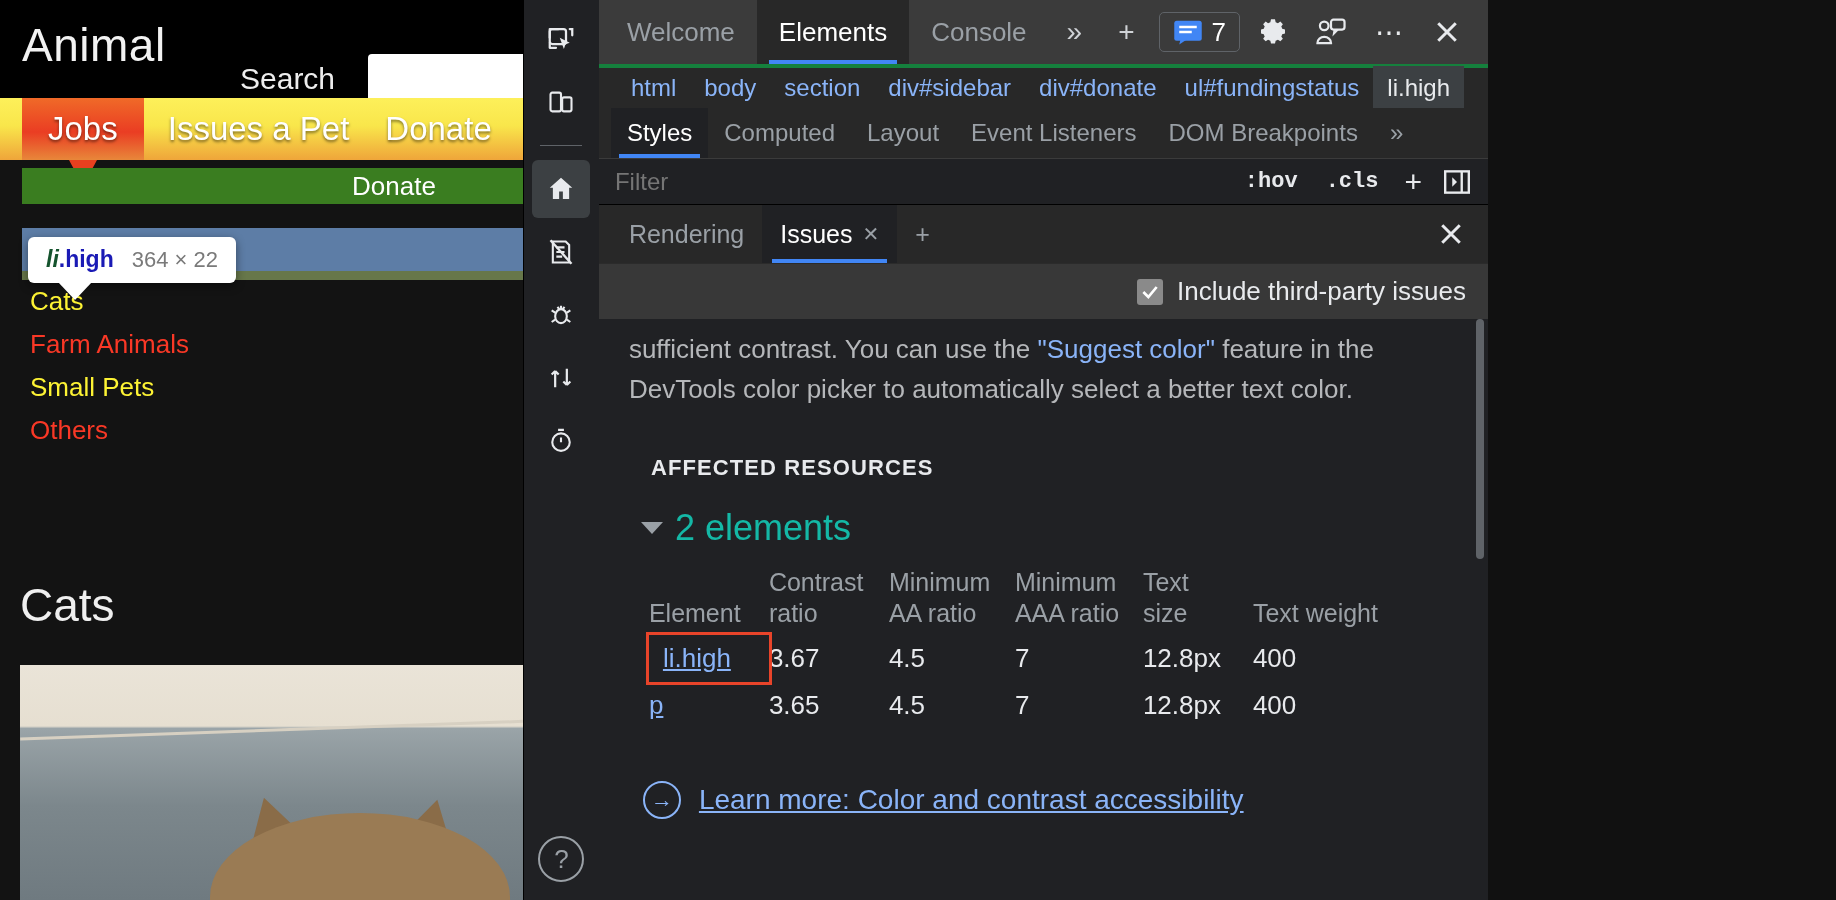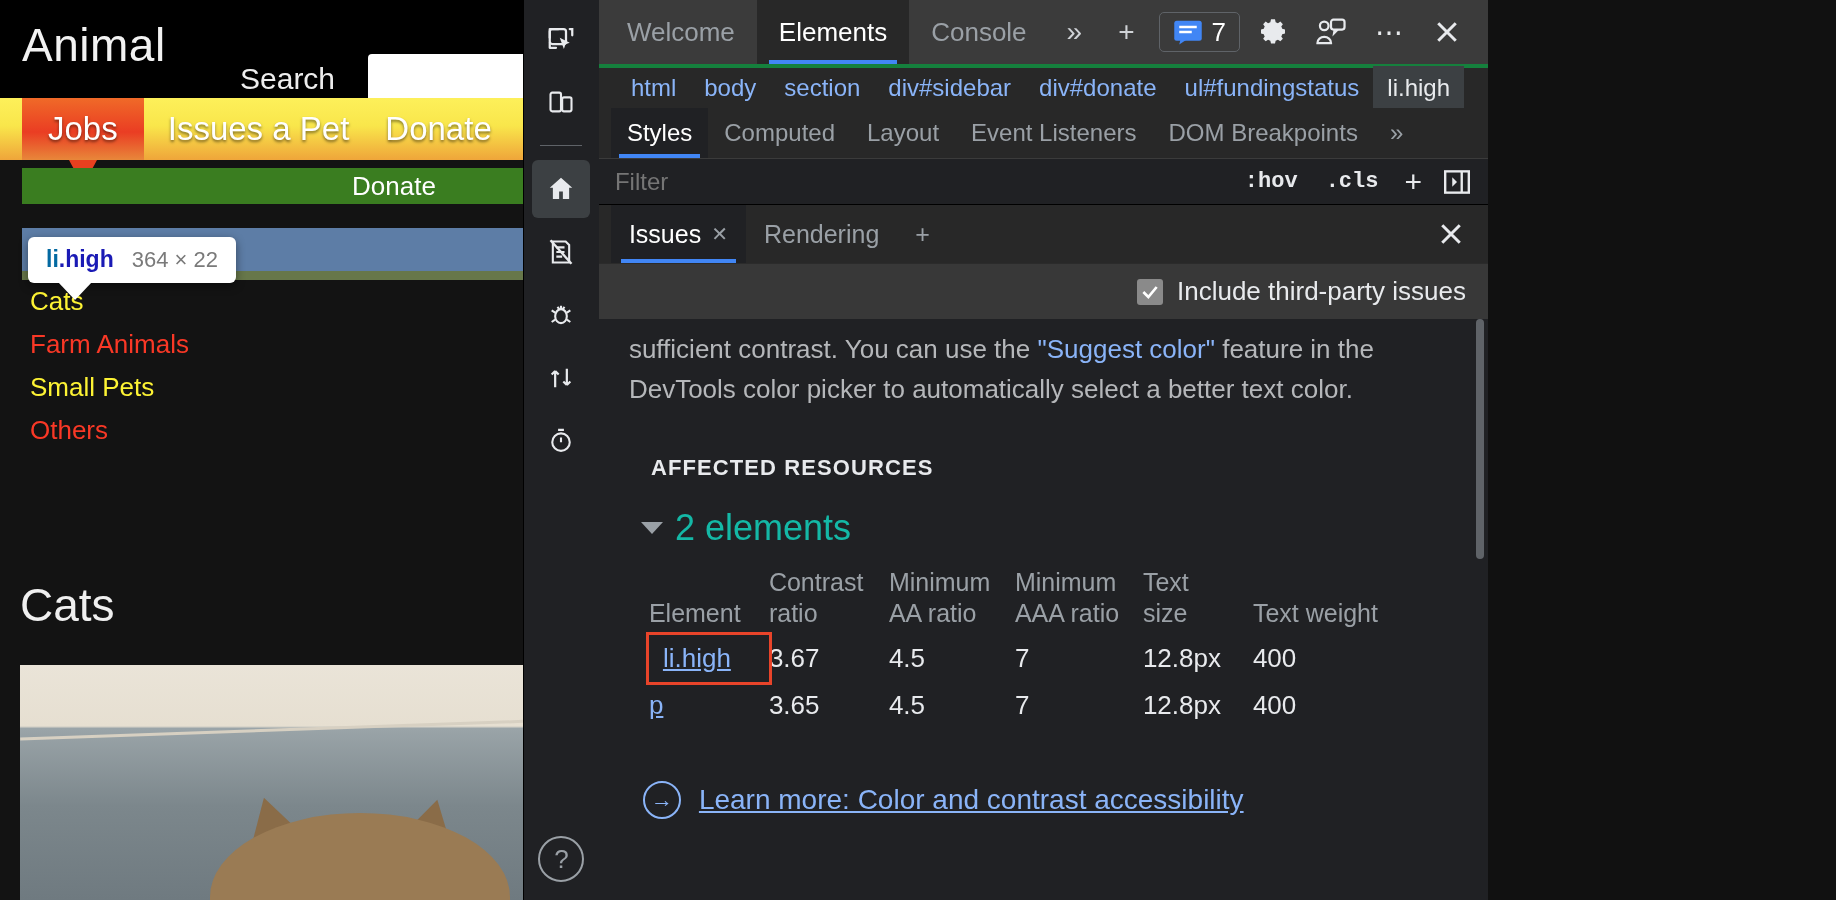--- a/index.html
+++ b/index.html
@@ -29,21 +29,21 @@
   ul#fundingstatus li { font-size:26px; line-height:43px; height:43px; padding-left:8px; }
   li.high-sel { background:#5d7da6; color:#a9cfb6; position:relative; margin-bottom:9px; }
   li.high-sel::after { content:""; position:absolute; left:0; right:0; bottom:-9px; height:9px; background:#67774a; }
   li.c-yellow { color:#fdf334; }
   li.c-red    { color:#f93826; }
 
   
   .inspect-tip { position:absolute; left:28px; top:237px; background:#fff; border-radius:6px; padding:9px 18px 10px 18px;
       box-shadow:0 3px 10px rgba(0,0,0,.45); display:flex; align-items:baseline; gap:18px; z-index:30;}
   .inspect-tip .tag { font-size:23px; font-weight:bold; }
-  .inspect-tip .tag .t1{ color:#0369a1; } .inspect-tip .tag .t2{ color:#1a1ab5; }
+  .inspect-tip .tag .t1{ color:#14532d;font-style:italic; } .inspect-tip .tag .t2{ color:#1a1ab5; }
   .inspect-tip .dims { font-size:22px; color:#7a7a7a; }
   .inspect-tip::after { content:""; position:absolute; left:30px; bottom:-17px; width:0;height:0;
       border-left:17px solid transparent; border-right:17px solid transparent; border-top:18px solid #fff;}
 
   .cats-heading { position:absolute; left:20px; top:578px; font-size:46px; color:#efefef; font-weight:400;}
   .cat-photo { position:absolute; left:20px; top:665px; width:712px; height:235px;
      background:linear-gradient(180deg,#eae4d8 0%,#e6dfd1 26%,#9aa4a8 27%,#7c878c 60%,#6f7a80 100%); overflow:hidden;}
   .cat-photo .floor-line { position:absolute; left:0; top:60px; width:100%; height:3px; background:#d7d0c2; transform:rotate(-2deg);}
   .cat-body { position:absolute; left:190px; top:148px; width:300px; height:120px; background:#9a7b54; border-radius:50% 50% 0 0 / 70% 70% 0 0;}
   .cat-ear-l { position:absolute; left:224px; top:132px; width:0;height:0; border-left:26px solid transparent;border-right:26px solid transparent;border-bottom:44px solid #8a6c48; transform:rotate(-16deg);}
@@ -292,25 +292,25 @@
           <svg width="30" height="26" viewBox="0 0 24 22" fill="none" stroke="#e8eaed" stroke-width="2">
               <rect x="2" y="2" width="20" height="18"></rect>
               <path d="M16 2v18"></path>
               <path d="M12 11L8 7v8z" fill="#e8eaed" stroke="none"></path>
             </svg>
         </div>
       </div>
 
       <div class="drawer">
         <div class="drawer-tabs">
+          <div class="drawer-tab">Rendering</div>
           <div class="drawer-tab active">
             <span>Issues</span>
             <span class="x">✕</span>
           </div>
-          <div class="drawer-tab">Rendering</div>
           <div class="drawer-tab">+</div>
           <div class="spacer"></div>
           <div class="drawer-close">
             <svg width="30" height="30" viewBox="0 0 24 24" stroke="#e8eaed" stroke-width="2.4">
                 <path d="M5 5l14 14M19 5L5 19"></path>
               </svg>
           </div>
         </div>
 
         <div class="third-party">

